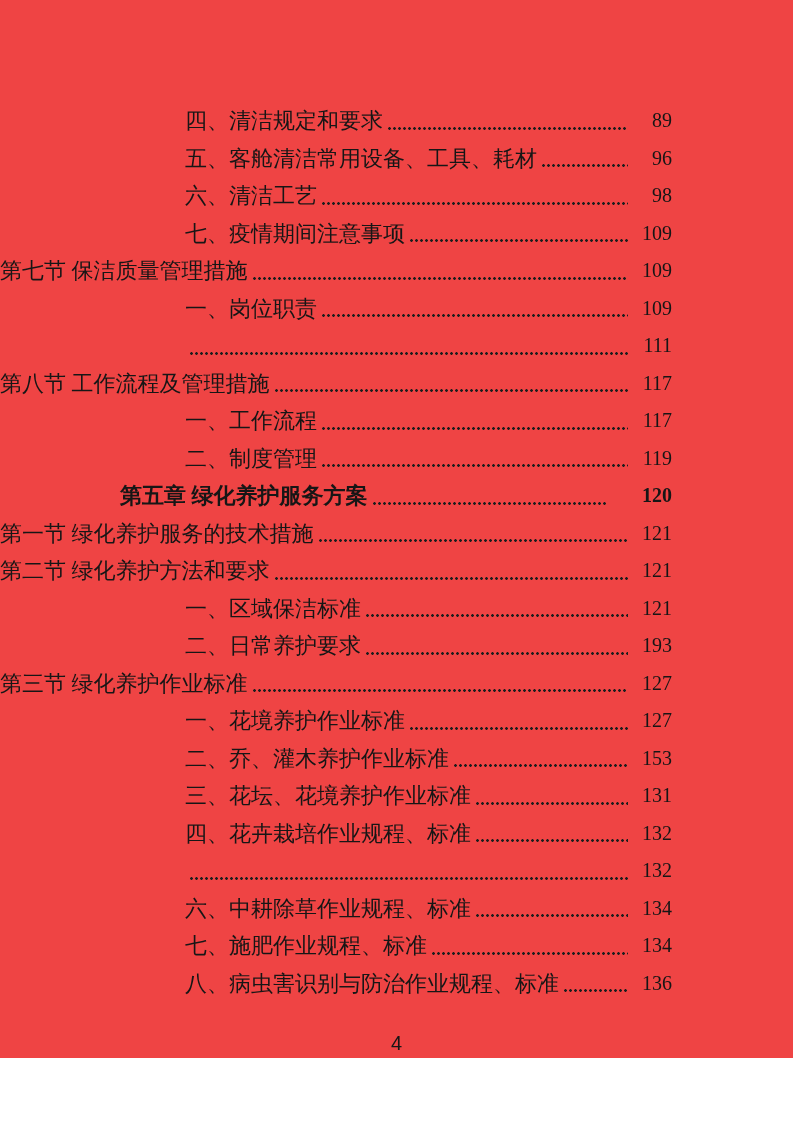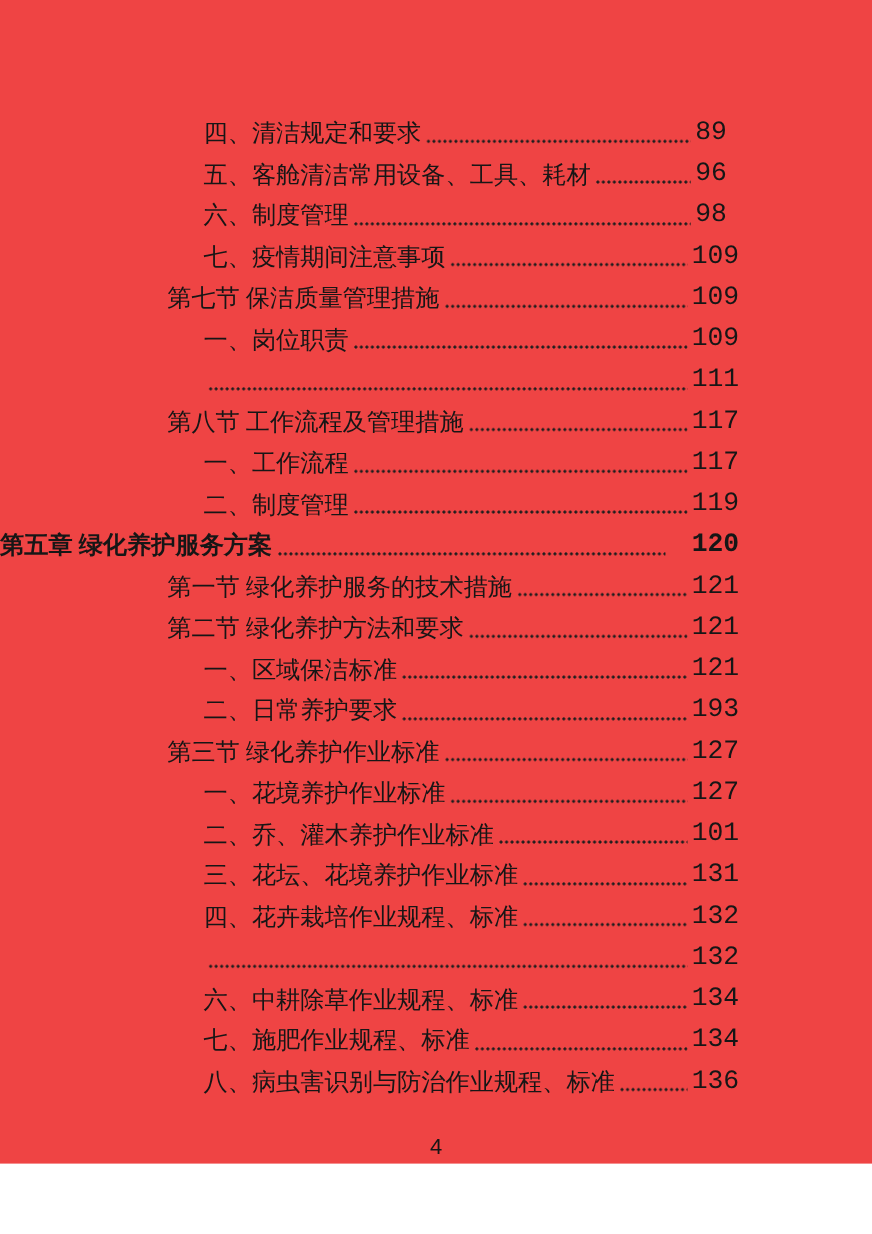--- a/index.html
+++ b/index.html
@@ -24,43 +24,44 @@
   }
   .toc-row {
     display: flex;
     height: 37.5px;
     line-height: 37.5px;
     padding-right: 121px;
     font-size: 22px;
     white-space: pre;
   }
   .toc-row.chapter {
+    padding-left: 120px;
     font-weight: bold;
   }
   .toc-row.section {
-    padding-left: 152px;
   }
   .toc-row.item {
     padding-left: 185px;
   }
   .toc-title {
     white-space: pre;
   }
   .dot-leader {
     flex: 1;
     margin: 0 4px 0 4px;
     background-image: radial-gradient(circle, #1d1d1d 1.15px, rgba(0,0,0,0) 1.55px);
     background-size: 5px 5px;
     background-repeat: repeat-x;
     background-position: 0 23.5px;
   }
   .toc-pagenum {
-    font-family: Liberation Mono, monospace;
-    font-size: 24px;
+    font-family: Liberation Serif, serif;
+    font-size: 20px;
     min-width: 40px;
+    text-align: right;
     white-space: pre;
   }
   .toc-row.chapter .toc-pagenum {
     font-weight: bold;
     margin-left: 20px;
   }
   .footer-pagenum {
     position: absolute;
     top: 1028px;
     left: 0;
@@ -81,21 +82,21 @@
     <span class="toc-title">四、清洁规定和要求</span>
     <span class="dot-leader"></span>
     <span class="toc-pagenum">89</span>
   </div>
       <div class="toc-row item">
     <span class="toc-title">五、客舱清洁常用设备、工具、耗材</span>
     <span class="dot-leader"></span>
     <span class="toc-pagenum">96</span>
   </div>
       <div class="toc-row item">
-    <span class="toc-title">六、制度管理</span>
+    <span class="toc-title">六、清洁工艺</span>
     <span class="dot-leader"></span>
     <span class="toc-pagenum">98</span>
   </div>
       <div class="toc-row item">
     <span class="toc-title">七、疫情期间注意事项</span>
     <span class="dot-leader"></span>
     <span class="toc-pagenum">109</span>
   </div>
       <div class="toc-row section">
     <span class="toc-title">第七节 保洁质量管理措施</span>
@@ -157,21 +158,21 @@
     <span class="toc-pagenum">127</span>
   </div>
       <div class="toc-row item">
     <span class="toc-title">一、花境养护作业标准</span>
     <span class="dot-leader"></span>
     <span class="toc-pagenum">127</span>
   </div>
       <div class="toc-row item">
     <span class="toc-title">二、乔、灌木养护作业标准</span>
     <span class="dot-leader"></span>
-    <span class="toc-pagenum">101</span>
+    <span class="toc-pagenum">153</span>
   </div>
       <div class="toc-row item">
     <span class="toc-title">三、花坛、花境养护作业标准</span>
     <span class="dot-leader"></span>
     <span class="toc-pagenum">131</span>
   </div>
       <div class="toc-row item">
     <span class="toc-title">四、花卉栽培作业规程、标准</span>
     <span class="dot-leader"></span>
     <span class="toc-pagenum">132</span>

